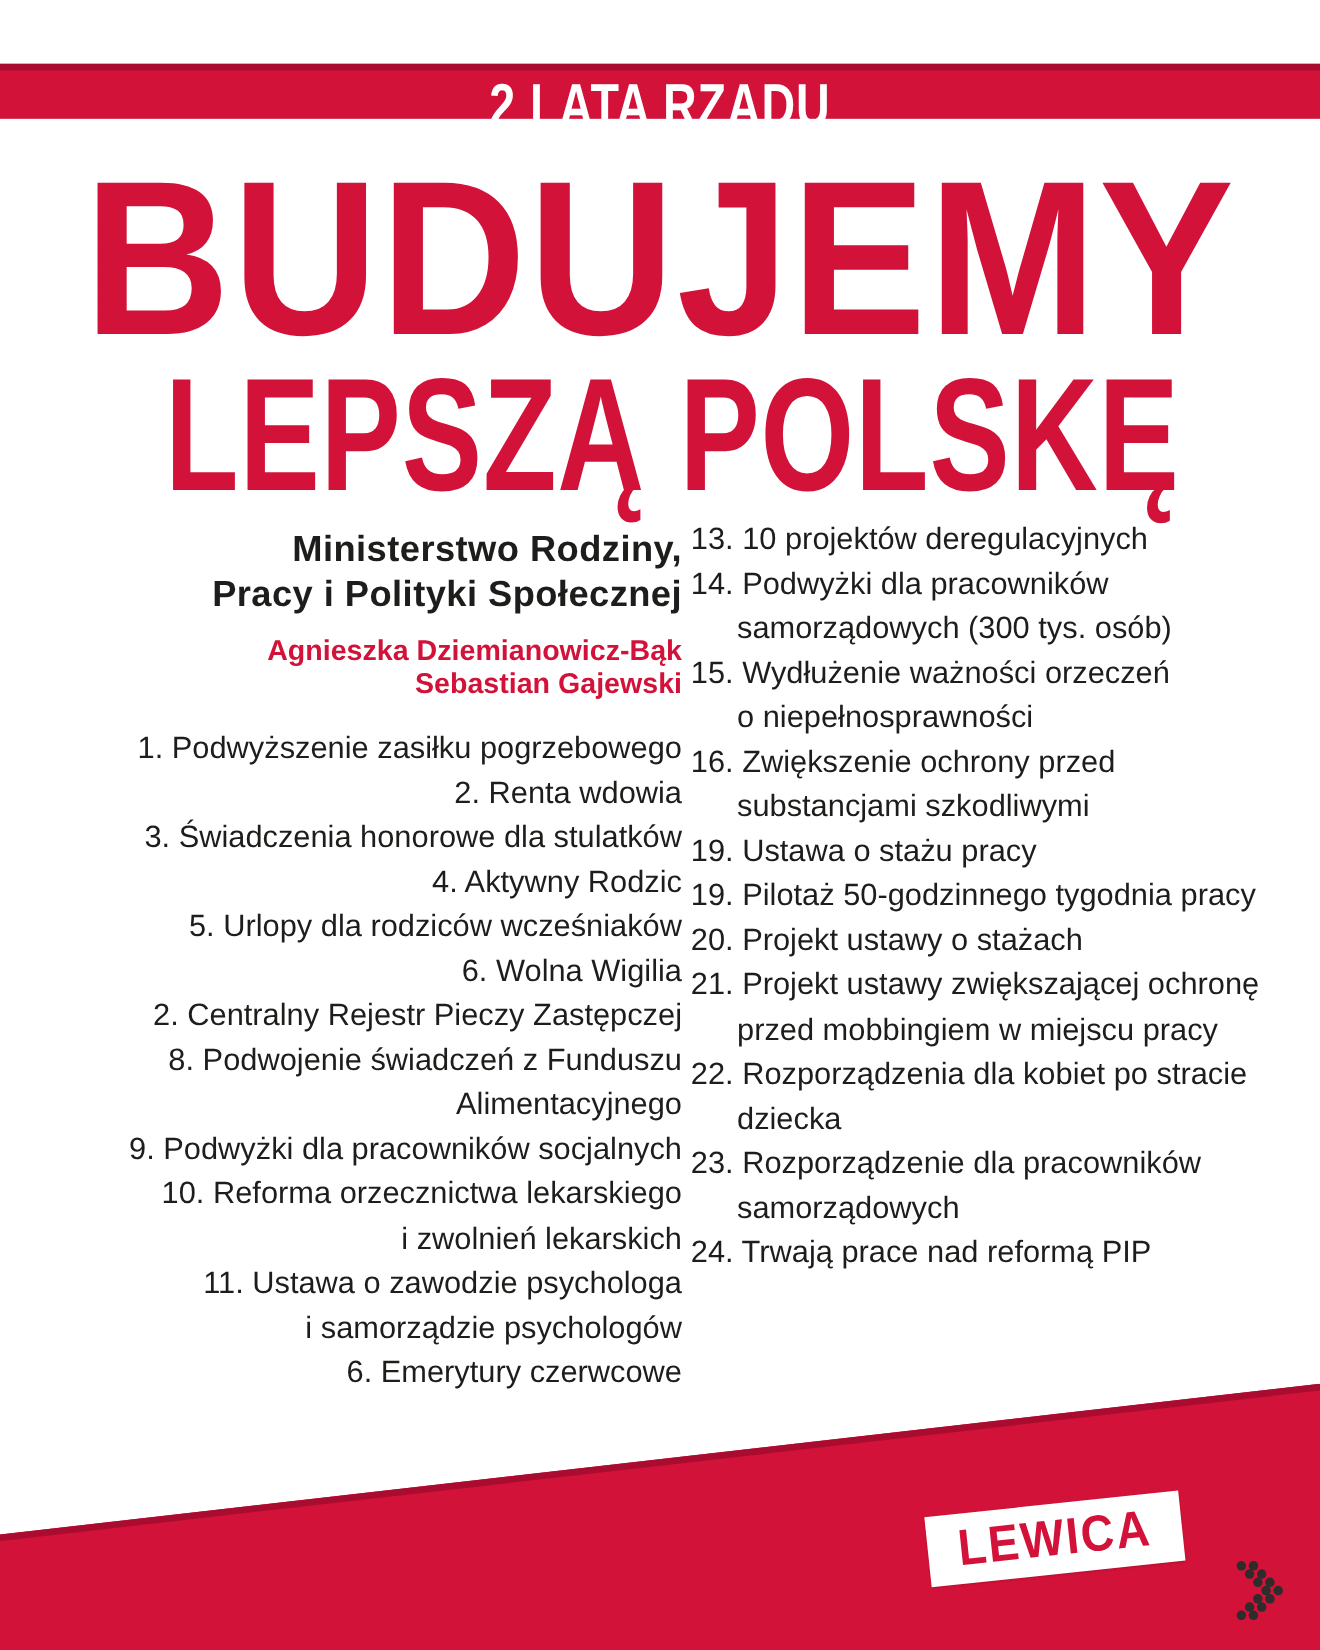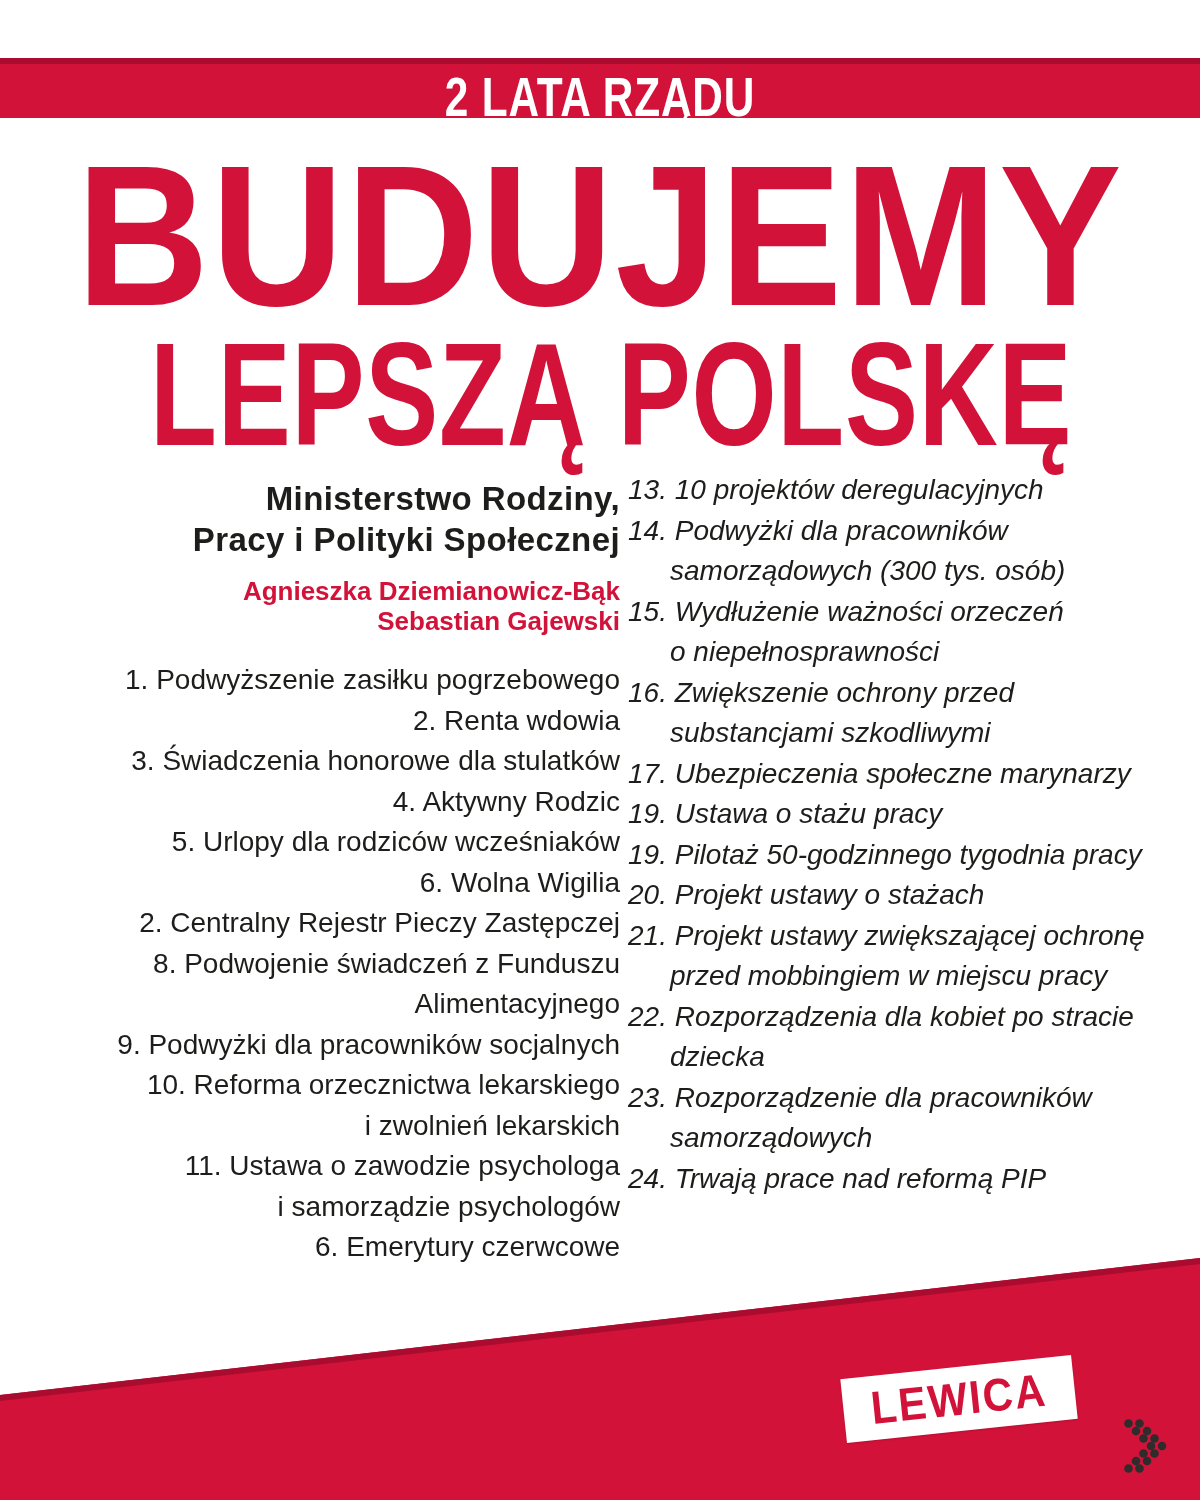--- a/index.html
+++ b/index.html
@@ -4,21 +4,21 @@
 <style>
   html,body{margin:0;padding:0;}
   body{
     width:1200px;height:1500px;position:relative;overflow:hidden;
     background:#ffffff;
     font-family:"Liberation Sans", sans-serif;
     color:#1d1d1b;
   }
   
   .banner{
-    position:absolute;left:0;top:58px;width:1200px;height:60px;
+    position:absolute;left:0;top:58px;width:1200px;height:50px;
     background:#d21239;
   }
   .banner::before{
     content:"";position:absolute;left:0;top:0;width:100%;height:6px;
     background:#a90c2f;
   }
   .banner-label{
     position:absolute;left:0;top:6px;width:100%;height:64px;
     display:flex;align-items:center;justify-content:center;
     color:#ffffff;font-weight:bold;font-size:53px;letter-spacing:1px;
@@ -37,21 +37,21 @@
   .col-right{position:absolute;left:628px;top:470px;width:560px;}
   .ministry-name{
     margin:0;font-size:33px;font-weight:bold;line-height:41px;
     letter-spacing:0.4px;color:#1d1d1b;
   }
   .ministers{margin-top:16px;}
   .minister{
     color:#d21239;font-weight:bold;font-size:26px;line-height:30px;
   }
   .list{margin-top:24px;font-size:28px;line-height:40.5px;color:#1d1d1b;}
-  .col-right .list{margin-top:0;font-style:italic;}
+  .col-right .list{margin-top:0;}
   .item{
     white-space:pre-line;
     padding-left:42px;text-indent:-42px;
   }
   
   .band{
     position:absolute;left:0;top:1250px;width:1200px;height:250px;
     background:#d21239;
     clip-path:polygon(0 145px,1200px 8px,1200px 250px,0 250px);
   }
@@ -126,21 +126,20 @@
 
       <div class="item">14. Podwyżki dla pracowników
 samorządowych (300 tys. osób)</div>
 
       <div class="item">15. Wydłużenie ważności orzeczeń
 o niepełnosprawności</div>
 
       <div class="item">16. Zwiększenie ochrony przed
 substancjami szkodliwymi</div>
 
-      <div class="item">17. Ubezpieczenia społeczne marynarzy</div>
 
       <div class="item">19. Ustawa o stażu pracy</div>
 
       <div class="item">19. Pilotaż 50-godzinnego tygodnia pracy</div>
 
       <div class="item">20. Projekt ustawy o stażach</div>
 
       <div class="item">21. Projekt ustawy zwiększającej ochronę
 przed mobbingiem w miejscu pracy</div>
 

